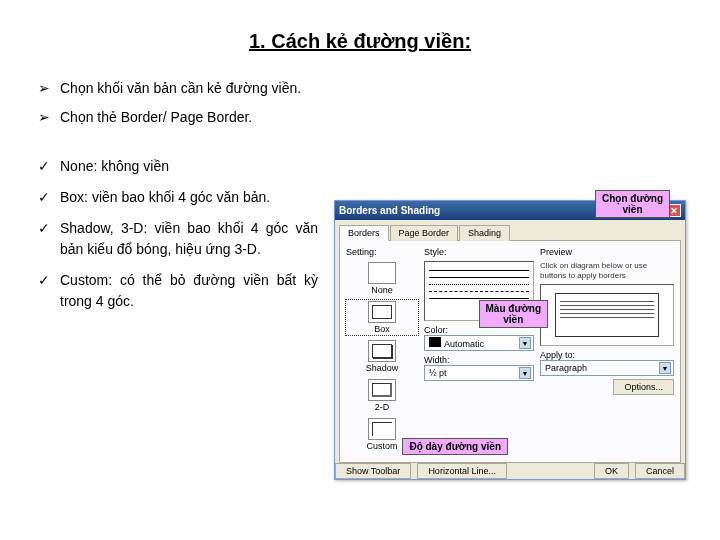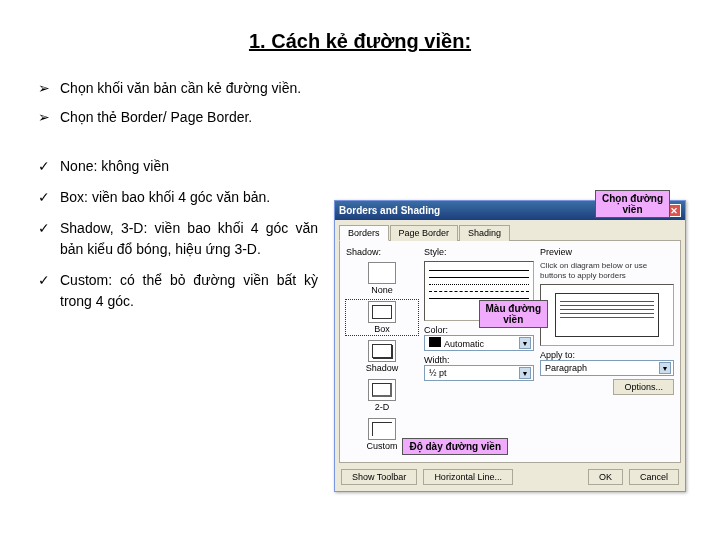--- a/index.html
+++ b/index.html
@@ -155,21 +155,20 @@
     border:1px solid #333;
     height:100%;
     padding:4px;
   }
   .preview-inner hr { margin:3px 0; border:none; border-top:1px solid #555; }
 
   .bottombar {
     display:flex;
     justify-content: space-between;
     align-items: center;
-    padding: 6px;
   }
   .btn {
     border: 1px solid #aca899;
     background: #ece9d8;
     padding: 2px 10px;
     font-size: 9px;
     cursor: pointer;
   }
   .btns-right { display:flex; gap:6px; }
 
@@ -224,21 +223,21 @@
     <span class="closebox">✕</span>
   </div>
   <div class="tabs">
     <div class="tab active">Borders</div>
     <div class="tab">Page Border</div>
     <div class="tab">Shading</div>
   </div>
   <div class="body3col">
 
     <div class="col setting-col">
-      <h4>Shadow:</h4>
+      <h4>Setting:</h4>
       <div class="setting-item">
         <div class="sicon"></div>
         <span>None</span>
       </div>
       <div class="setting-item sel">
         <div class="sicon box"></div>
         <span>Box</span>
       </div>
       <div class="setting-item">
         <div class="sicon shadow"></div>

